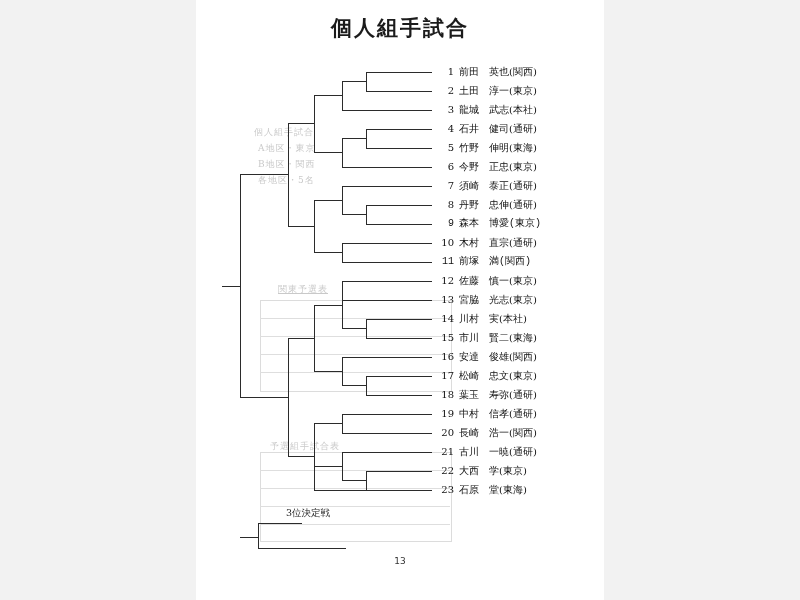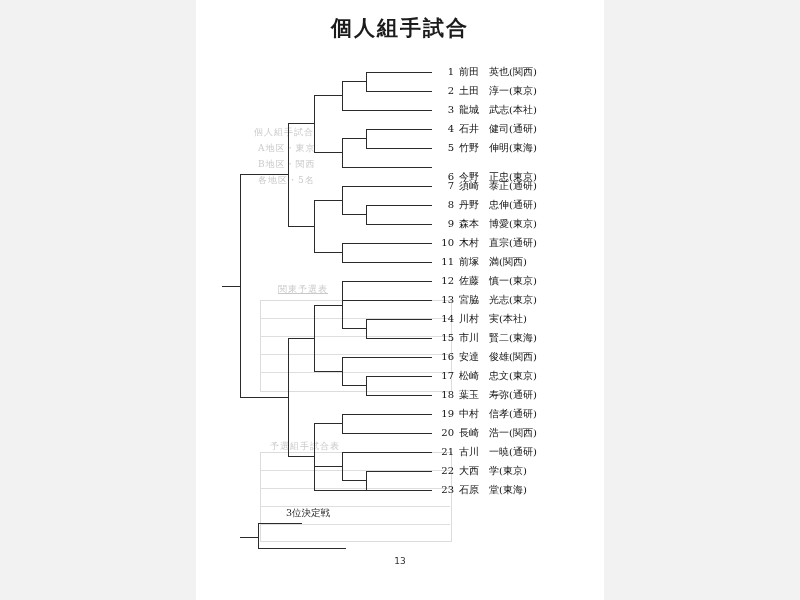--- a/index.html
+++ b/index.html
@@ -157,26 +157,26 @@
     <div class="ghost-line" style="left:64px; top:506px; width:190px;"></div>
     <div class="ghost-line" style="left:64px; top:524px; width:190px;"></div>
 
     <div class="bracket">
 
       <div class="entry" style="left:238px; top:14px;"><span class="num">1</span><span class="nm">前田　英也(関西)</span></div>
       <div class="entry" style="left:238px; top:33px;"><span class="num">2</span><span class="nm">土田　淳一(東京)</span></div>
       <div class="entry" style="left:238px; top:52px;"><span class="num">3</span><span class="nm">龍城　武志(本社)</span></div>
       <div class="entry" style="left:238px; top:71px;"><span class="num">4</span><span class="nm">石井　健司(通研)</span></div>
       <div class="entry" style="left:238px; top:90px;"><span class="num">5</span><span class="nm">竹野　伸明(東海)</span></div>
-      <div class="entry" style="left:238px; top:109px;margin-top:10px;"><span class="num">6</span><span class="nm">今野　正忠(東京)</span></div>
+      <div class="entry" style="left:238px; top:109px;"><span class="num">6</span><span class="nm">今野　正忠(東京)</span></div>
       <div class="entry" style="left:238px; top:128px;"><span class="num">7</span><span class="nm">須崎　泰正(通研)</span></div>
       <div class="entry" style="left:238px; top:147px;"><span class="num">8</span><span class="nm">丹野　忠伸(通研)</span></div>
-      <div class="entry" style="left:238px; top:166px;"><span class="num">9</span><span class="nm">森本　博愛(東京)</span></div>
+      <div class="entry" style="left:238px; top:166px;font-family:Liberation Mono, monospace;"><span class="num">9</span><span class="nm">森本　博愛(東京)</span></div>
       <div class="entry" style="left:238px; top:185px;"><span class="num">10</span><span class="nm">木村　直宗(通研)</span></div>
-      <div class="entry" style="left:238px; top:204px;"><span class="num">11</span><span class="nm">前塚　満(関西)</span></div>
+      <div class="entry" style="left:238px; top:204px;font-family:Liberation Mono, monospace;"><span class="num">11</span><span class="nm">前塚　満(関西)</span></div>
       <div class="entry" style="left:238px; top:223px;"><span class="num">12</span><span class="nm">佐藤　慎一(東京)</span></div>
       <div class="entry" style="left:238px; top:242px;"><span class="num">13</span><span class="nm">宮脇　光志(東京)</span></div>
       <div class="entry" style="left:238px; top:261px;"><span class="num">14</span><span class="nm">川村　実(本社)</span></div>
       <div class="entry" style="left:238px; top:280px;"><span class="num">15</span><span class="nm">市川　賢二(東海)</span></div>
       <div class="entry" style="left:238px; top:299px;"><span class="num">16</span><span class="nm">安達　俊雄(関西)</span></div>
       <div class="entry" style="left:238px; top:318px;"><span class="num">17</span><span class="nm">松崎　忠文(東京)</span></div>
       <div class="entry" style="left:238px; top:337px;"><span class="num">18</span><span class="nm">葉玉　寿弥(通研)</span></div>
       <div class="entry" style="left:238px; top:356px;"><span class="num">19</span><span class="nm">中村　信孝(通研)</span></div>
       <div class="entry" style="left:238px; top:375px;"><span class="num">20</span><span class="nm">長崎　浩一(関西)</span></div>
       <div class="entry" style="left:238px; top:394px;"><span class="num">21</span><span class="nm">古川　一暁(通研)</span></div>

